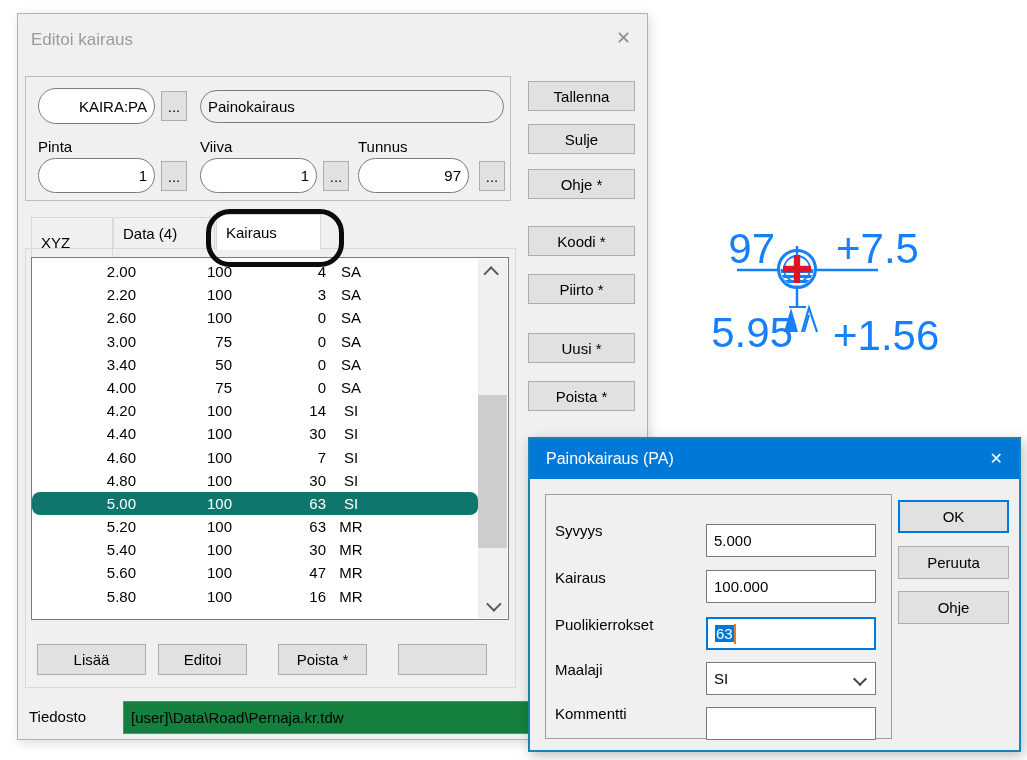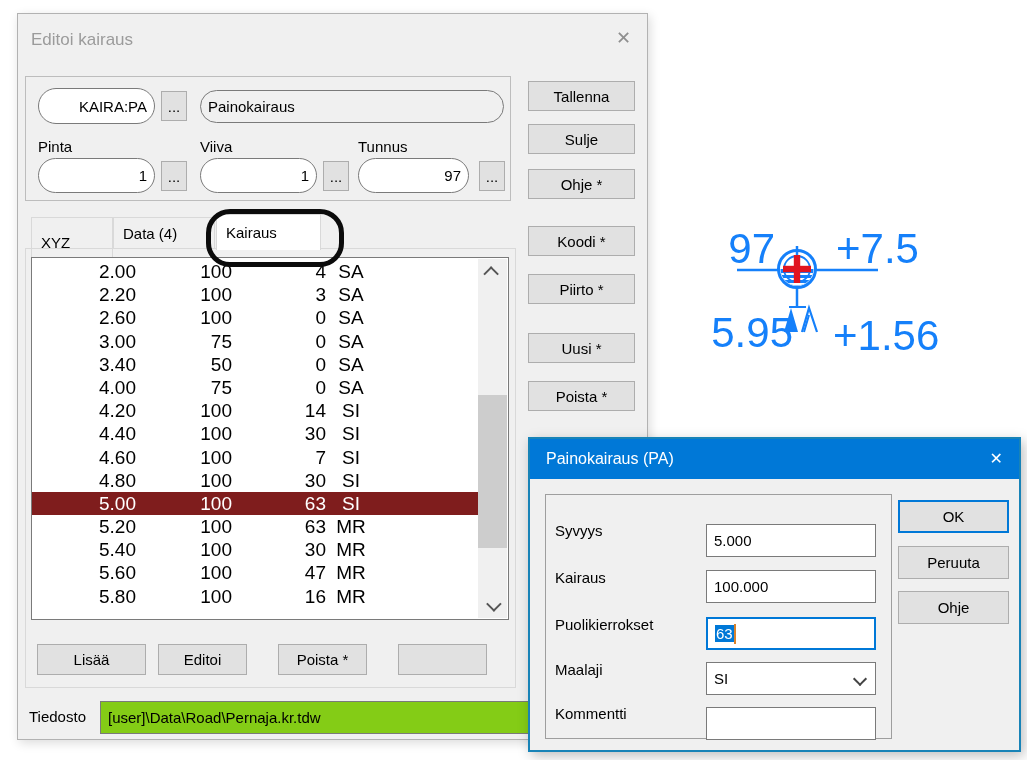--- a/index.html
+++ b/index.html
@@ -50,45 +50,45 @@
   }
 
   
   #list{
     position:absolute;left:13px;top:243px;width:478px;height:363px;
     background:#fff;border:1px solid #7a7a7a;box-sizing:border-box;z-index:2;
   }
   #rows{position:absolute;left:0;top:2px;right:30px;}
   .lrow{
     display:grid;grid-template-columns:104px 96px 94px 50px 1fr;
-    height:23.2px;line-height:23.2px;font-size:19px;color:#000;
+    height:23.2px;line-height:23.2px;font-size:15px;color:#000;
   }
   .lrow span{white-space:pre;}
   .lrow .c0,.lrow .c1,.lrow .c2{text-align:right;}
   .lrow .c3{text-align:center;}
-  .lrow.selected{background:#7f1d1d;color:#fff;}
+  .lrow.selected{background:#0f766e;color:#fff;border-radius:8px;}
 
   
   #vscroll{position:absolute;top:1px;right:1px;bottom:1px;width:29px;background:#f0f0f0;}
   .scroll-arrow{position:absolute;left:0;width:29px;height:26px;display:flex;align-items:center;justify-content:center;}
   .chev{width:9px;height:9px;border-left:2px solid #555;border-top:2px solid #555;}
   .chev.up{transform:rotate(45deg) translateY(2px);}
   .chev.down{transform:rotate(225deg) translateY(2px);}
   #scroll-thumb{position:absolute;left:0;top:136px;width:29px;height:153px;background:#cdcdcd;}
 
   
   .sb{left:510px;width:107px;height:30px;}
   .sb0{top:67px;} .sb1{top:110px;} .sb2{top:155px;}
   .sb3{top:212px;} .sb4{top:260px;}
   .sb5{top:319px;} .sb6{top:367px;}
   .bb{top:630px;height:31px;width:89px;}
   .bb0{left:19px;width:109px;} .bb1{left:140px;} .bb2{left:260px;} .bb3{left:380px;}
 
   #file-label{left:11px;top:694px;}
-  #file-field{left:82px;top:687px;width:537px;height:33px;background:#84cc16;}
+  #file-field{left:105px;top:687px;width:537px;height:33px;background:#15803d;}
 
   
   #pa-dlg{left:528px;top:437px;width:493px;height:315px;border:2px solid #1883b7;
     box-shadow:3px 4px 12px rgba(0,0,0,.25);z-index:50;box-sizing:border-box;}
   #pa-titlebar{position:absolute;left:0;top:0;right:0;height:40px;background:#0078d7;
     display:flex;align-items:center;}
   #pa-title{color:#fff;font-size:16px;margin-left:16px;}
   #pa-close{position:absolute;right:16px;top:10px;color:#fff;font-size:16px;}
   #pa-group{left:15px;top:55px;width:347px;height:245px;border-color:#9e9e9e;}
   .pa-lbl{left:25px;}

